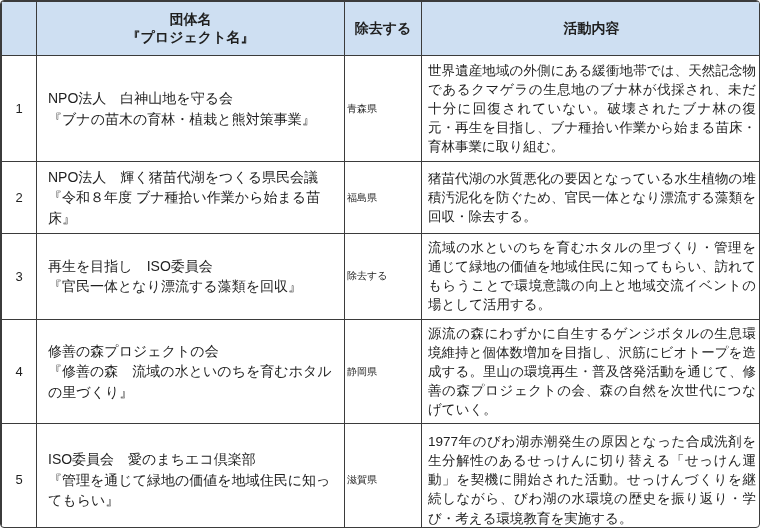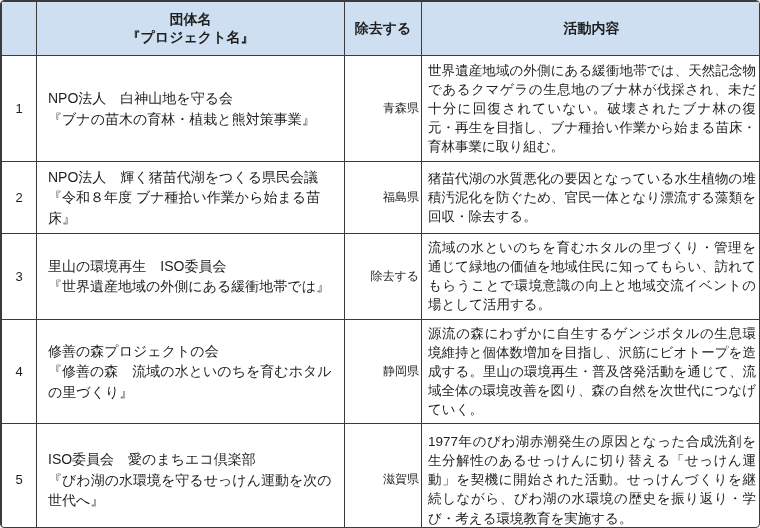--- a/index.html
+++ b/index.html
@@ -57,22 +57,22 @@
   }
   td.org-cell {
     text-align: left;
     font-size: 14px;
     line-height: 1.45;
     padding: 4px 8px 4px 11px;
     overflow: hidden;
     margin-top: 12px;
   }
   td.region-cell {
-    text-align: right;
-    font-size: 12px;
+    text-align: left;
+    font-size: 10px;
     padding: 2px 2px;
   }
   td.content-cell {
     text-align: justify;
     font-size: 13.5px;
     line-height: 1.42;
     padding: 4px 5px 4px 6px;
     overflow: hidden;
     margin-left: 40px;
   }
@@ -114,39 +114,39 @@
         <td class="org-cell">
           <div>NPO法人　輝く猪苗代湖をつくる県民会議</div>
           <div>『令和８年度 ブナ種拾い作業から始まる苗床』</div>
         </td>
         <td class="region-cell">福島県</td>
         <td class="content-cell">猪苗代湖の水質悪化の要因となっている水生植物の堆積汚泥化を防ぐため、官民一体となり漂流する藻類を回収・除去する。</td>
       </tr>
       <tr class="r3">
         <td class="no-cell">3</td>
         <td class="org-cell">
-          <div>里山の環境再生　ISO委員会</div>
-          <div>『世界遺産地域の外側にある緩衝地帯では』</div>
+          <div>再生を目指し　ISO委員会</div>
+          <div>『官民一体となり漂流する藻類を回収』</div>
         </td>
         <td class="region-cell">除去する</td>
         <td class="content-cell">流域の水といのちを育むホタルの里づくり・管理を通じて緑地の価値を地域住民に知ってもらい、訪れてもらうことで環境意識の向上と地域交流イベントの場として活用する。</td>
       </tr>
       <tr class="r4">
         <td class="no-cell">4</td>
         <td class="org-cell">
           <div>修善の森プロジェクトの会</div>
           <div>『修善の森　流域の水といのちを育むホタルの里づくり』</div>
         </td>
         <td class="region-cell">静岡県</td>
-        <td class="content-cell">源流の森にわずかに自生するゲンジボタルの生息環境維持と個体数増加を目指し、沢筋にビオトープを造成する。里山の環境再生・普及啓発活動を通じて、流域全体の環境改善を図り、森の自然を次世代につなげていく。</td>
+        <td class="content-cell">源流の森にわずかに自生するゲンジボタルの生息環境維持と個体数増加を目指し、沢筋にビオトープを造成する。里山の環境再生・普及啓発活動を通じて、修善の森プロジェクトの会、森の自然を次世代につなげていく。</td>
       </tr>
       <tr class="r5">
         <td class="no-cell">5</td>
         <td class="org-cell">
           <div>ISO委員会　愛のまちエコ倶楽部</div>
-          <div>『びわ湖の水環境を守るせっけん運動を次の世代へ』</div>
+          <div>『管理を通じて緑地の価値を地域住民に知ってもらい』</div>
         </td>
         <td class="region-cell">滋賀県</td>
         <td class="content-cell">1977年のびわ湖赤潮発生の原因となった合成洗剤を生分解性のあるせっけんに切り替える「せっけん運動」を契機に開始された活動。せっけんづくりを継続しながら、びわ湖の水環境の歴史を振り返り・学び・考える環境教育を実施する。</td>
       </tr>
     </tbody>
   </table>
 </div>
 
 </body></html>

